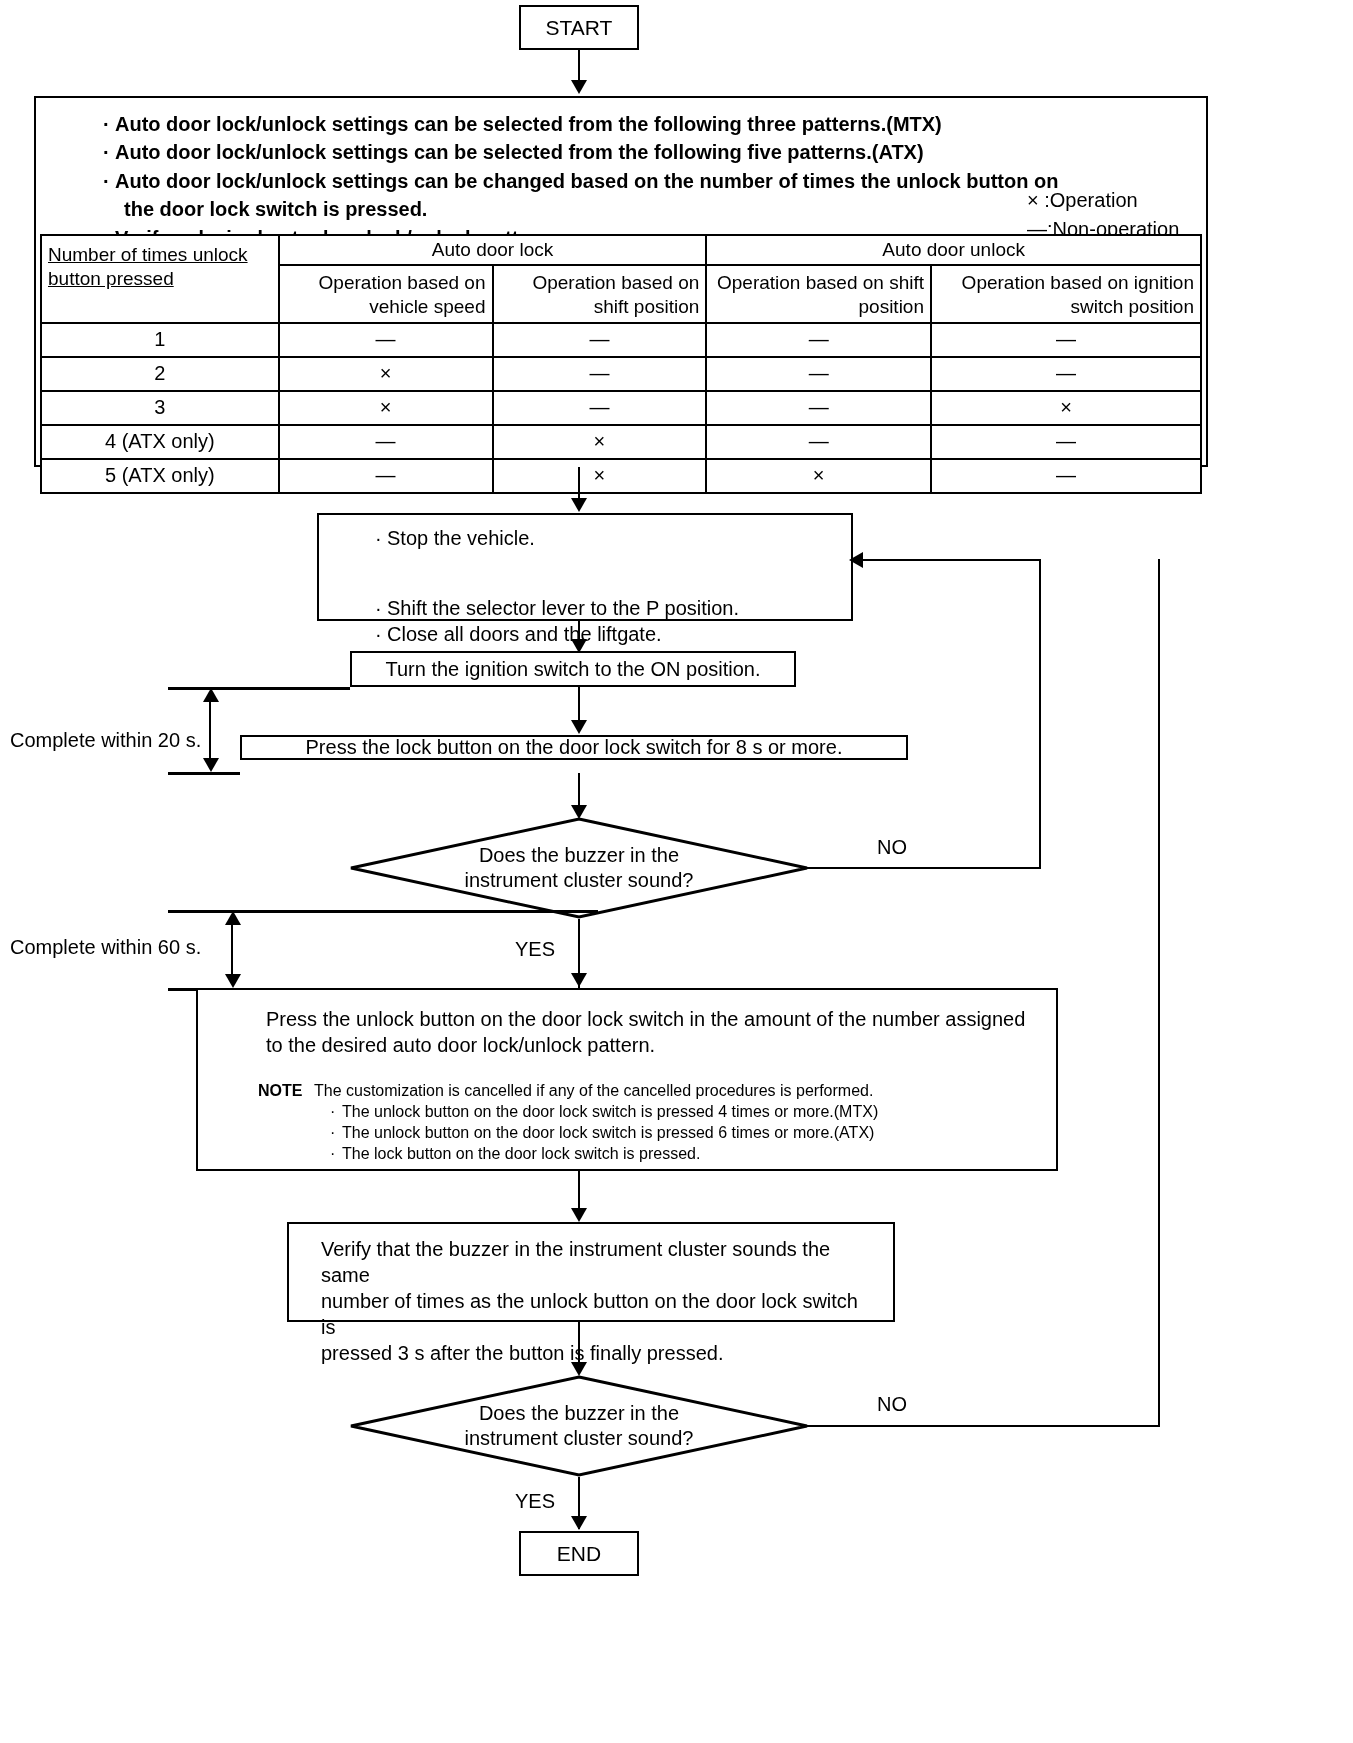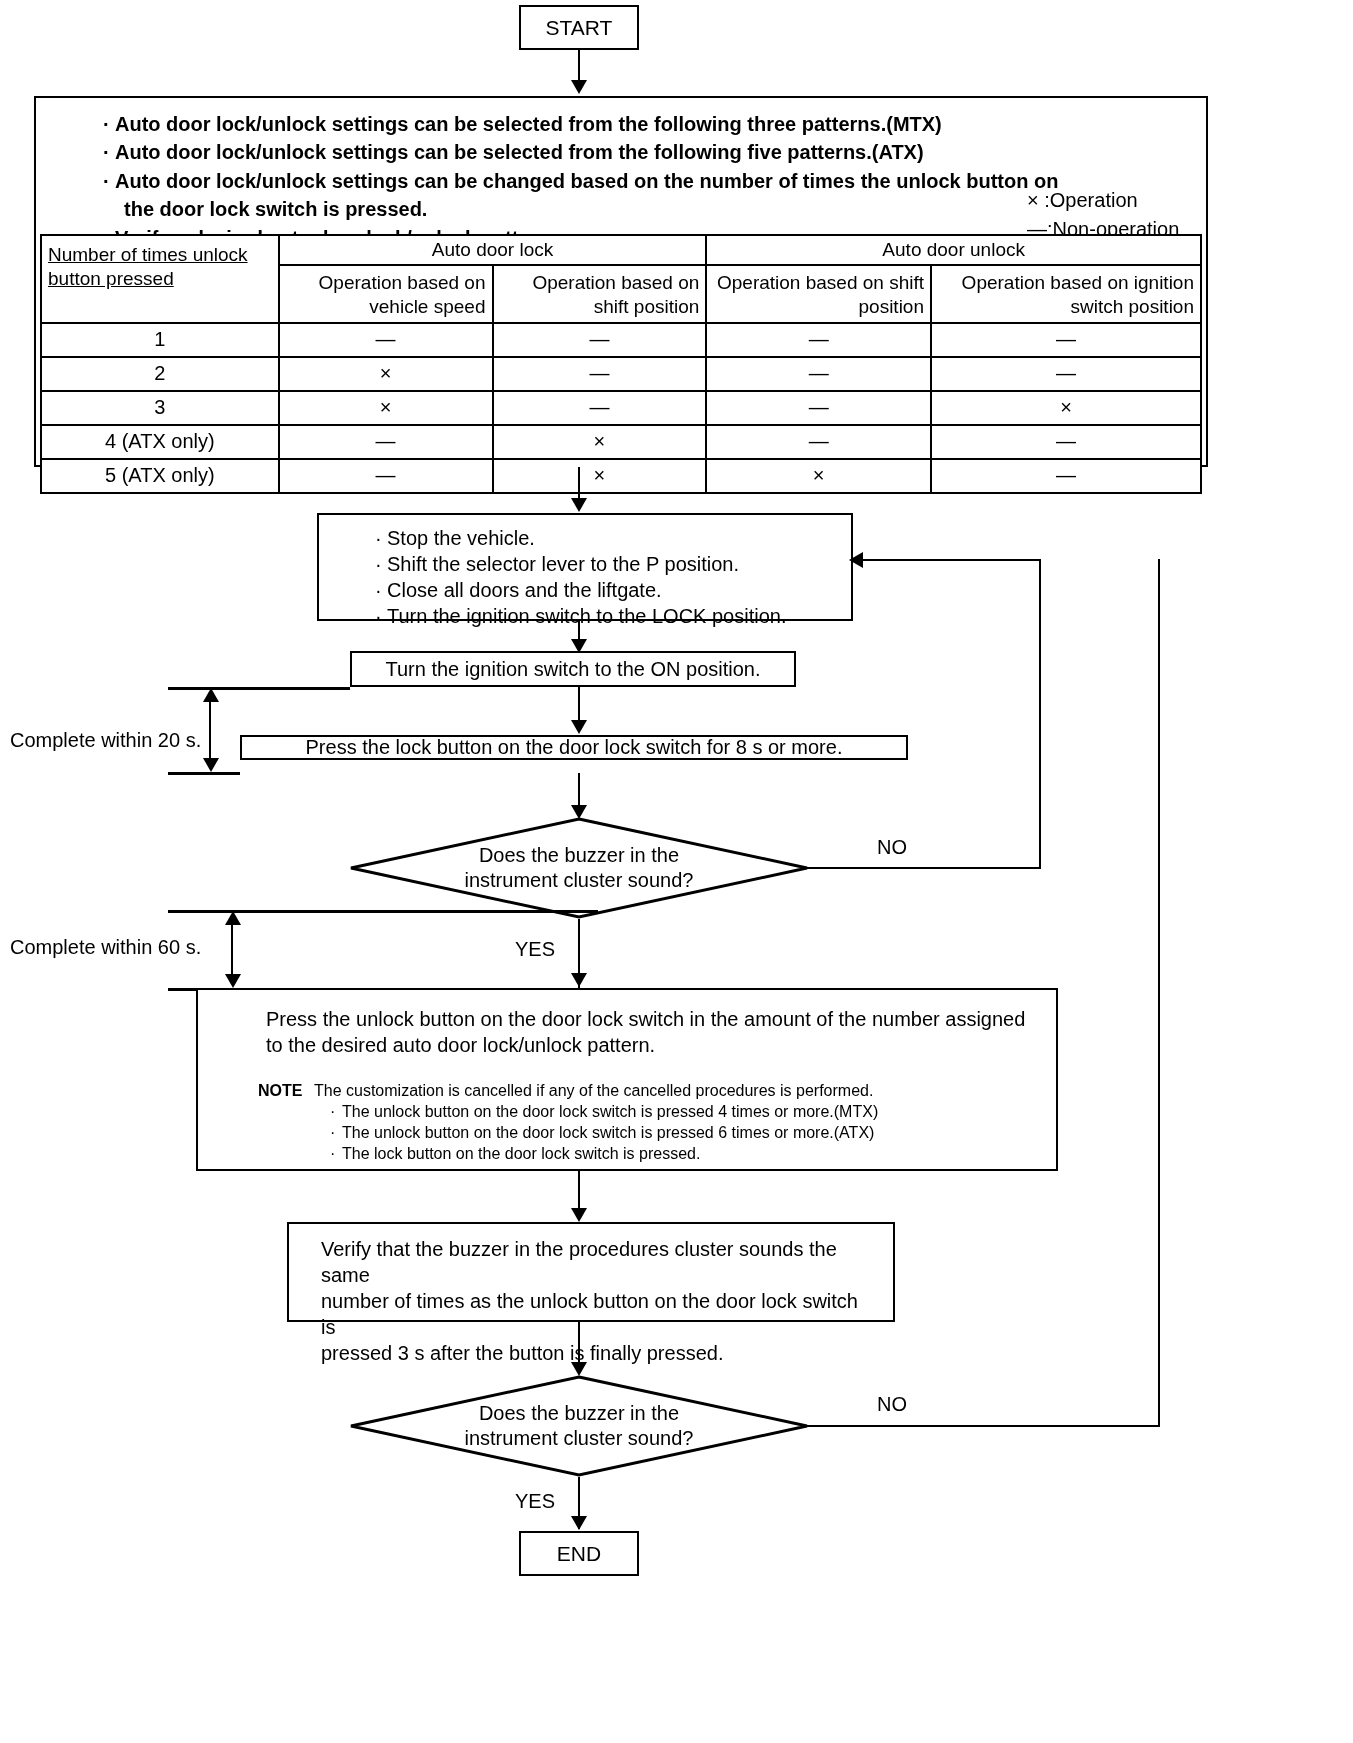--- a/index.html
+++ b/index.html
@@ -245,21 +245,21 @@
         <td class="mark">—</td>
       </tr>
     </tbody>
   </table>
 
   <div class="vline" style="left:578px; top:467px; height:34px;"></div>
   <div class="arrow-down" style="left:571px; top:498px;"></div>
 
   <div class="box proc-left" style="left:317px; top:513px; width:536px; height:108px;">
     <div class="bullet-line" style="padding-left:42px;"><span class="bdot">·</span><span>Stop the vehicle.</span></div>
-    <div class="bullet-line" style="padding-left:42px;"><span class="bdot">·</span><span>Shift the selector lever to the P position.</span></div>
+    <div class="bullet-line" style="padding-left:42px;margin-top:44px;"><span class="bdot">·</span><span>Shift the selector lever to the P position.</span></div>
     <div class="bullet-line" style="padding-left:42px;"><span class="bdot">·</span><span>Close all doors and the liftgate.</span></div>
     <div class="bullet-line" style="padding-left:42px;"><span class="bdot">·</span><span>Turn the ignition switch to the LOCK position.</span></div>
   </div>
 
   <div class="vline" style="left:578px; top:621px; height:27px;"></div>
   <div class="arrow-down" style="left:571px; top:639px;"></div>
 
   <div class="box proc-center" style="left:350px; top:651px; width:446px; height:36px;">
     <span>Turn the ignition switch to the ON position.</span>
   </div>
@@ -322,21 +322,21 @@
         <div class="bullet-line" style="padding-left:16px;"><span class="bdot">·</span><span>The unlock button on the door lock switch is pressed 6 times or more.(ATX)</span></div>
         <div class="bullet-line" style="padding-left:16px;"><span class="bdot">·</span><span>The lock button on the door lock switch is pressed.</span></div>
       </div>
     </div>
   </div>
 
   <div class="vline" style="left:578px; top:1171px; height:48px;"></div>
   <div class="arrow-down" style="left:571px; top:1208px;"></div>
 
   <div class="box proc-left" style="left:287px; top:1222px; width:608px; height:100px; padding:12px 18px;">
-    <div style="padding-left:14px;">Verify that the buzzer in the procedures cluster sounds the same</div>
+    <div style="padding-left:14px;">Verify that the buzzer in the instrument cluster sounds the same</div>
     <div style="padding-left:14px;">number of times as the unlock button on the door lock switch is</div>
     <div style="padding-left:14px;">pressed 3 s after the button is finally pressed.</div>
   </div>
 
   <div class="vline" style="left:578px; top:1322px; height:52px;"></div>
   <div class="arrow-down" style="left:571px; top:1362px;"></div>
 
   <div class="diamond-wrap" style="left:349px; top:1375px; width:460px; height:102px;">
     <svg width="460" height="102" viewBox="0 0 460 102">
       <polygon points="230,2 458,51 230,100 2,51" fill="#ffffff" stroke="#000000" stroke-width="3"></polygon>

